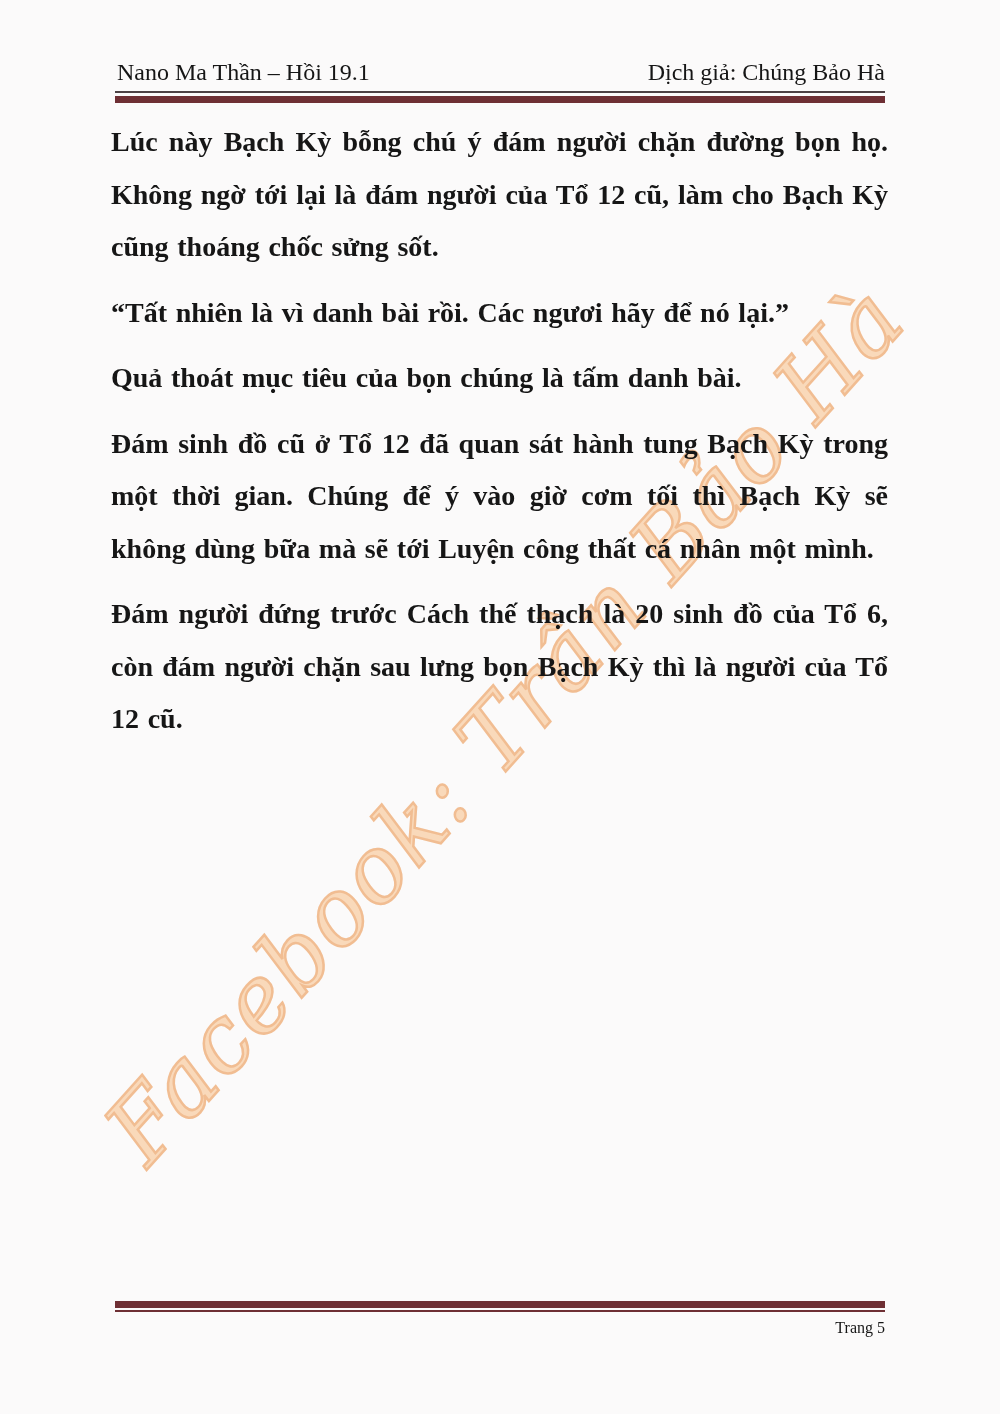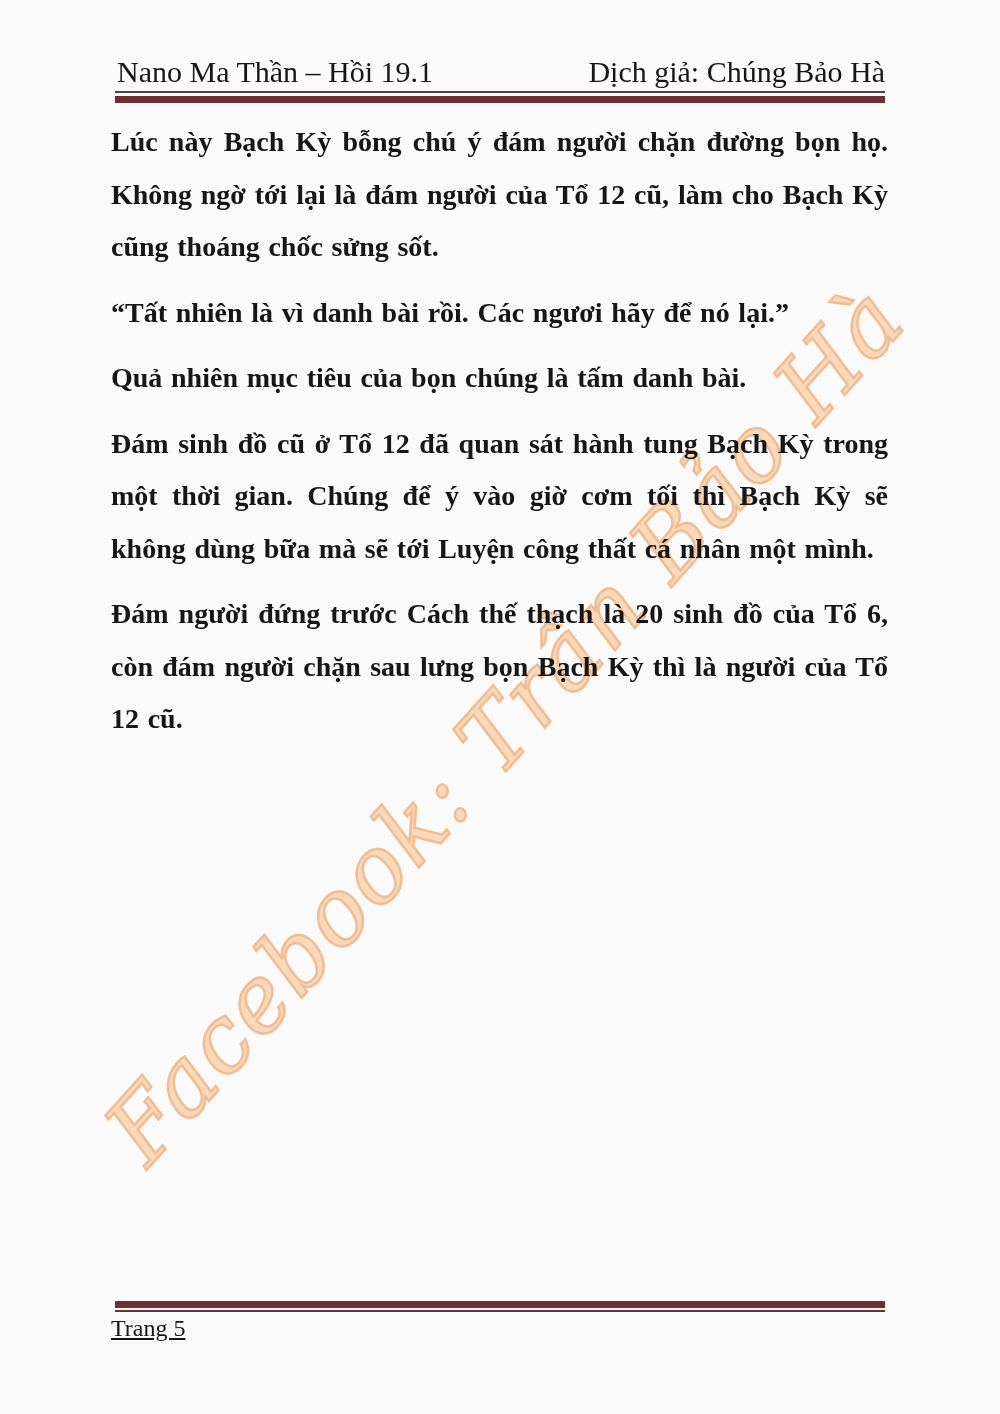--- a/index.html
+++ b/index.html
@@ -35,21 +35,21 @@
     pointer-events: none;
   }
 
   .header {
     position: absolute;
     top: 57px;
     left: 117px;
     width: 768px;
     display: flex;
     justify-content: space-between;
-    font-size: 30px;
+    font-size: 24px;
     line-height: 30px;
     z-index: 1;
   }
 
   .header-rule {
     position: absolute;
     top: 91px;
     left: 115px;
     width: 770px;
     z-index: 1;
@@ -95,25 +95,24 @@
   .footer-rule .rule-thin {
     height: 2px;
     background: #6e2f34;
   }
 
   .footer {
     position: absolute;
     top: 1313px;
     left: 111px;
     width: 774px;
-    text-align: left;
-    font-size: 24px;
+    text-align: right;
+    font-size: 16px;
     line-height: 30px;
     z-index: 1;
-    text-decoration: underline;
   }
 </style>
 </head>
 <body>
 
 <div class="page">
 
   <div class="watermark">Facebook: Trần Bảo Hà</div>
 
   <div class="header">
@@ -122,21 +121,21 @@
   </div>
 
   <div class="header-rule">
     <div class="rule-thin"></div>
     <div class="rule-thick"></div>
   </div>
 
   <div class="body-text">
     <p>Lúc này Bạch Kỳ bỗng chú ý đám người chặn đường bọn họ. Không ngờ tới lại là đám người của Tổ 12 cũ, làm cho Bạch Kỳ cũng thoáng chốc sửng sốt.</p>
     <p>“Tất nhiên là vì danh bài rồi. Các ngươi hãy để nó lại.”</p>
-    <p>Quả nhiên mục tiêu của bọn chúng là tấm danh bài.</p>
+    <p>Quả thoát mục tiêu của bọn chúng là tấm danh bài.</p>
     <p>Đám sinh đồ cũ ở Tổ 12 đã quan sát hành tung Bạch Kỳ trong một thời gian. Chúng để ý vào giờ cơm tối thì Bạch Kỳ sẽ không dùng bữa mà sẽ tới Luyện công thất cá nhân một mình.</p>
     <p>Đám người đứng trước Cách thế thạch là 20 sinh đồ của Tổ 6, còn đám người chặn sau lưng bọn Bạch Kỳ thì là người của Tổ 12 cũ.</p>
   </div>
 
   <div class="footer-rule">
     <div class="rule-thick"></div>
     <div class="rule-thin"></div>
   </div>
 
   <div class="footer">

